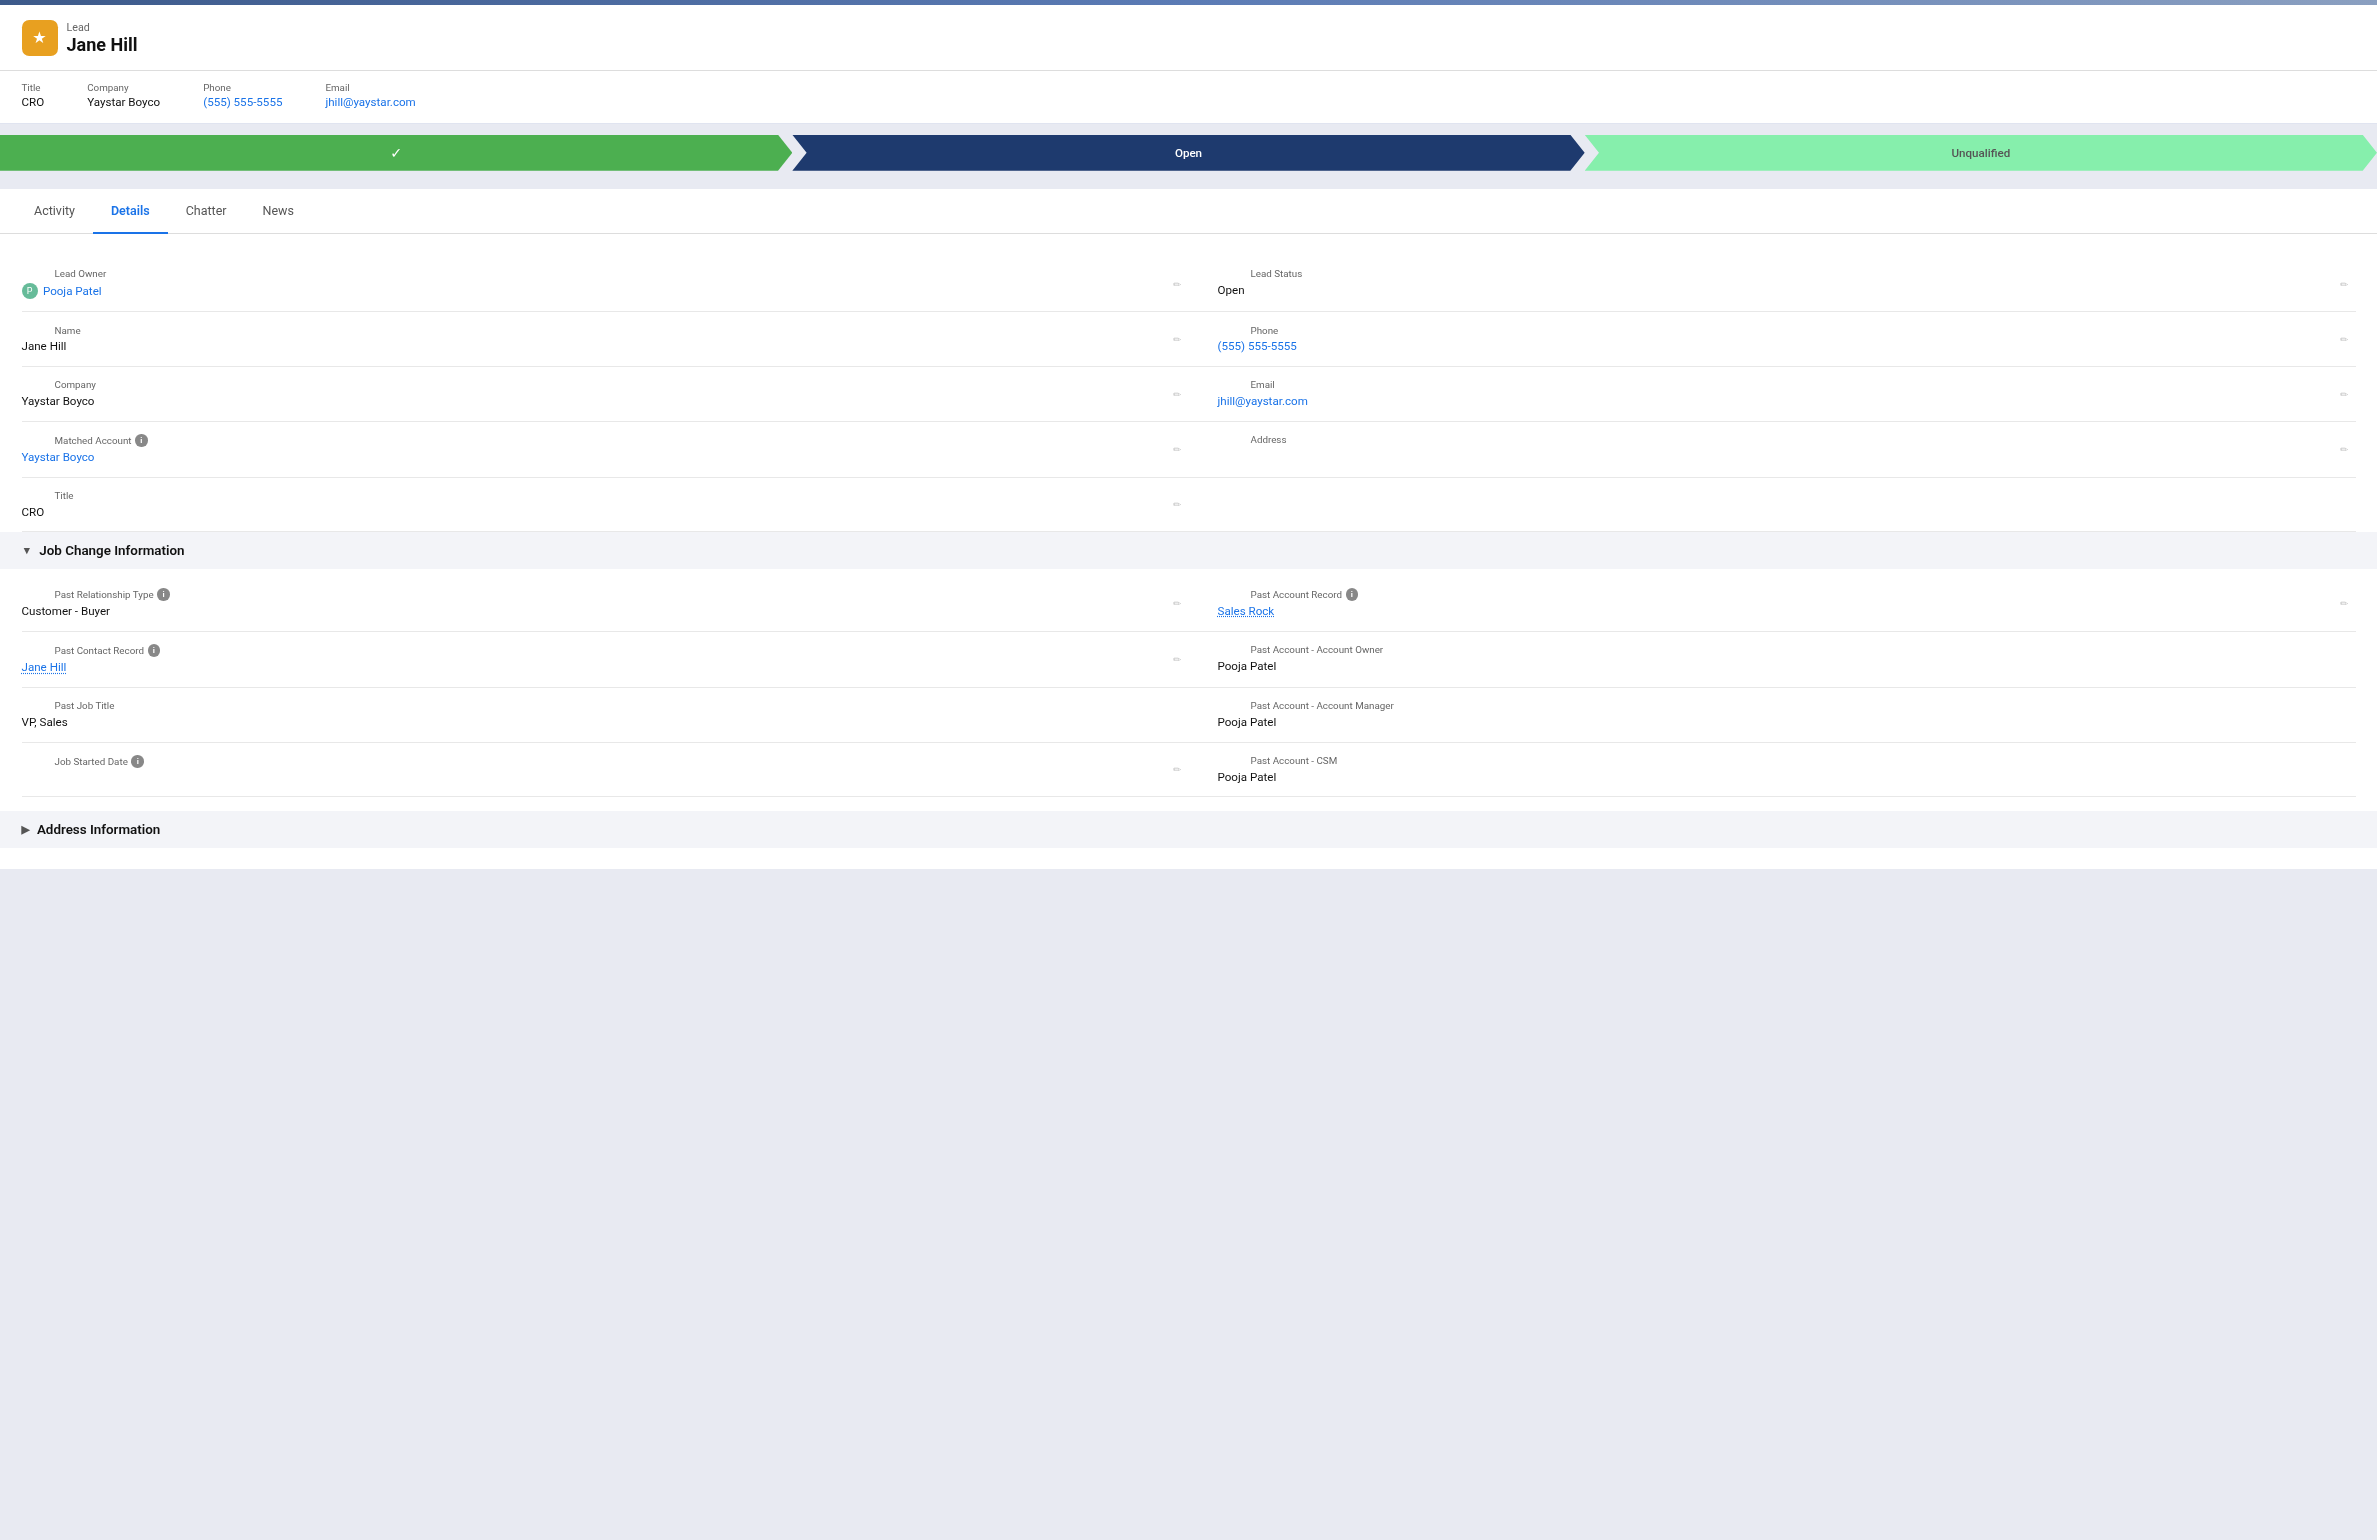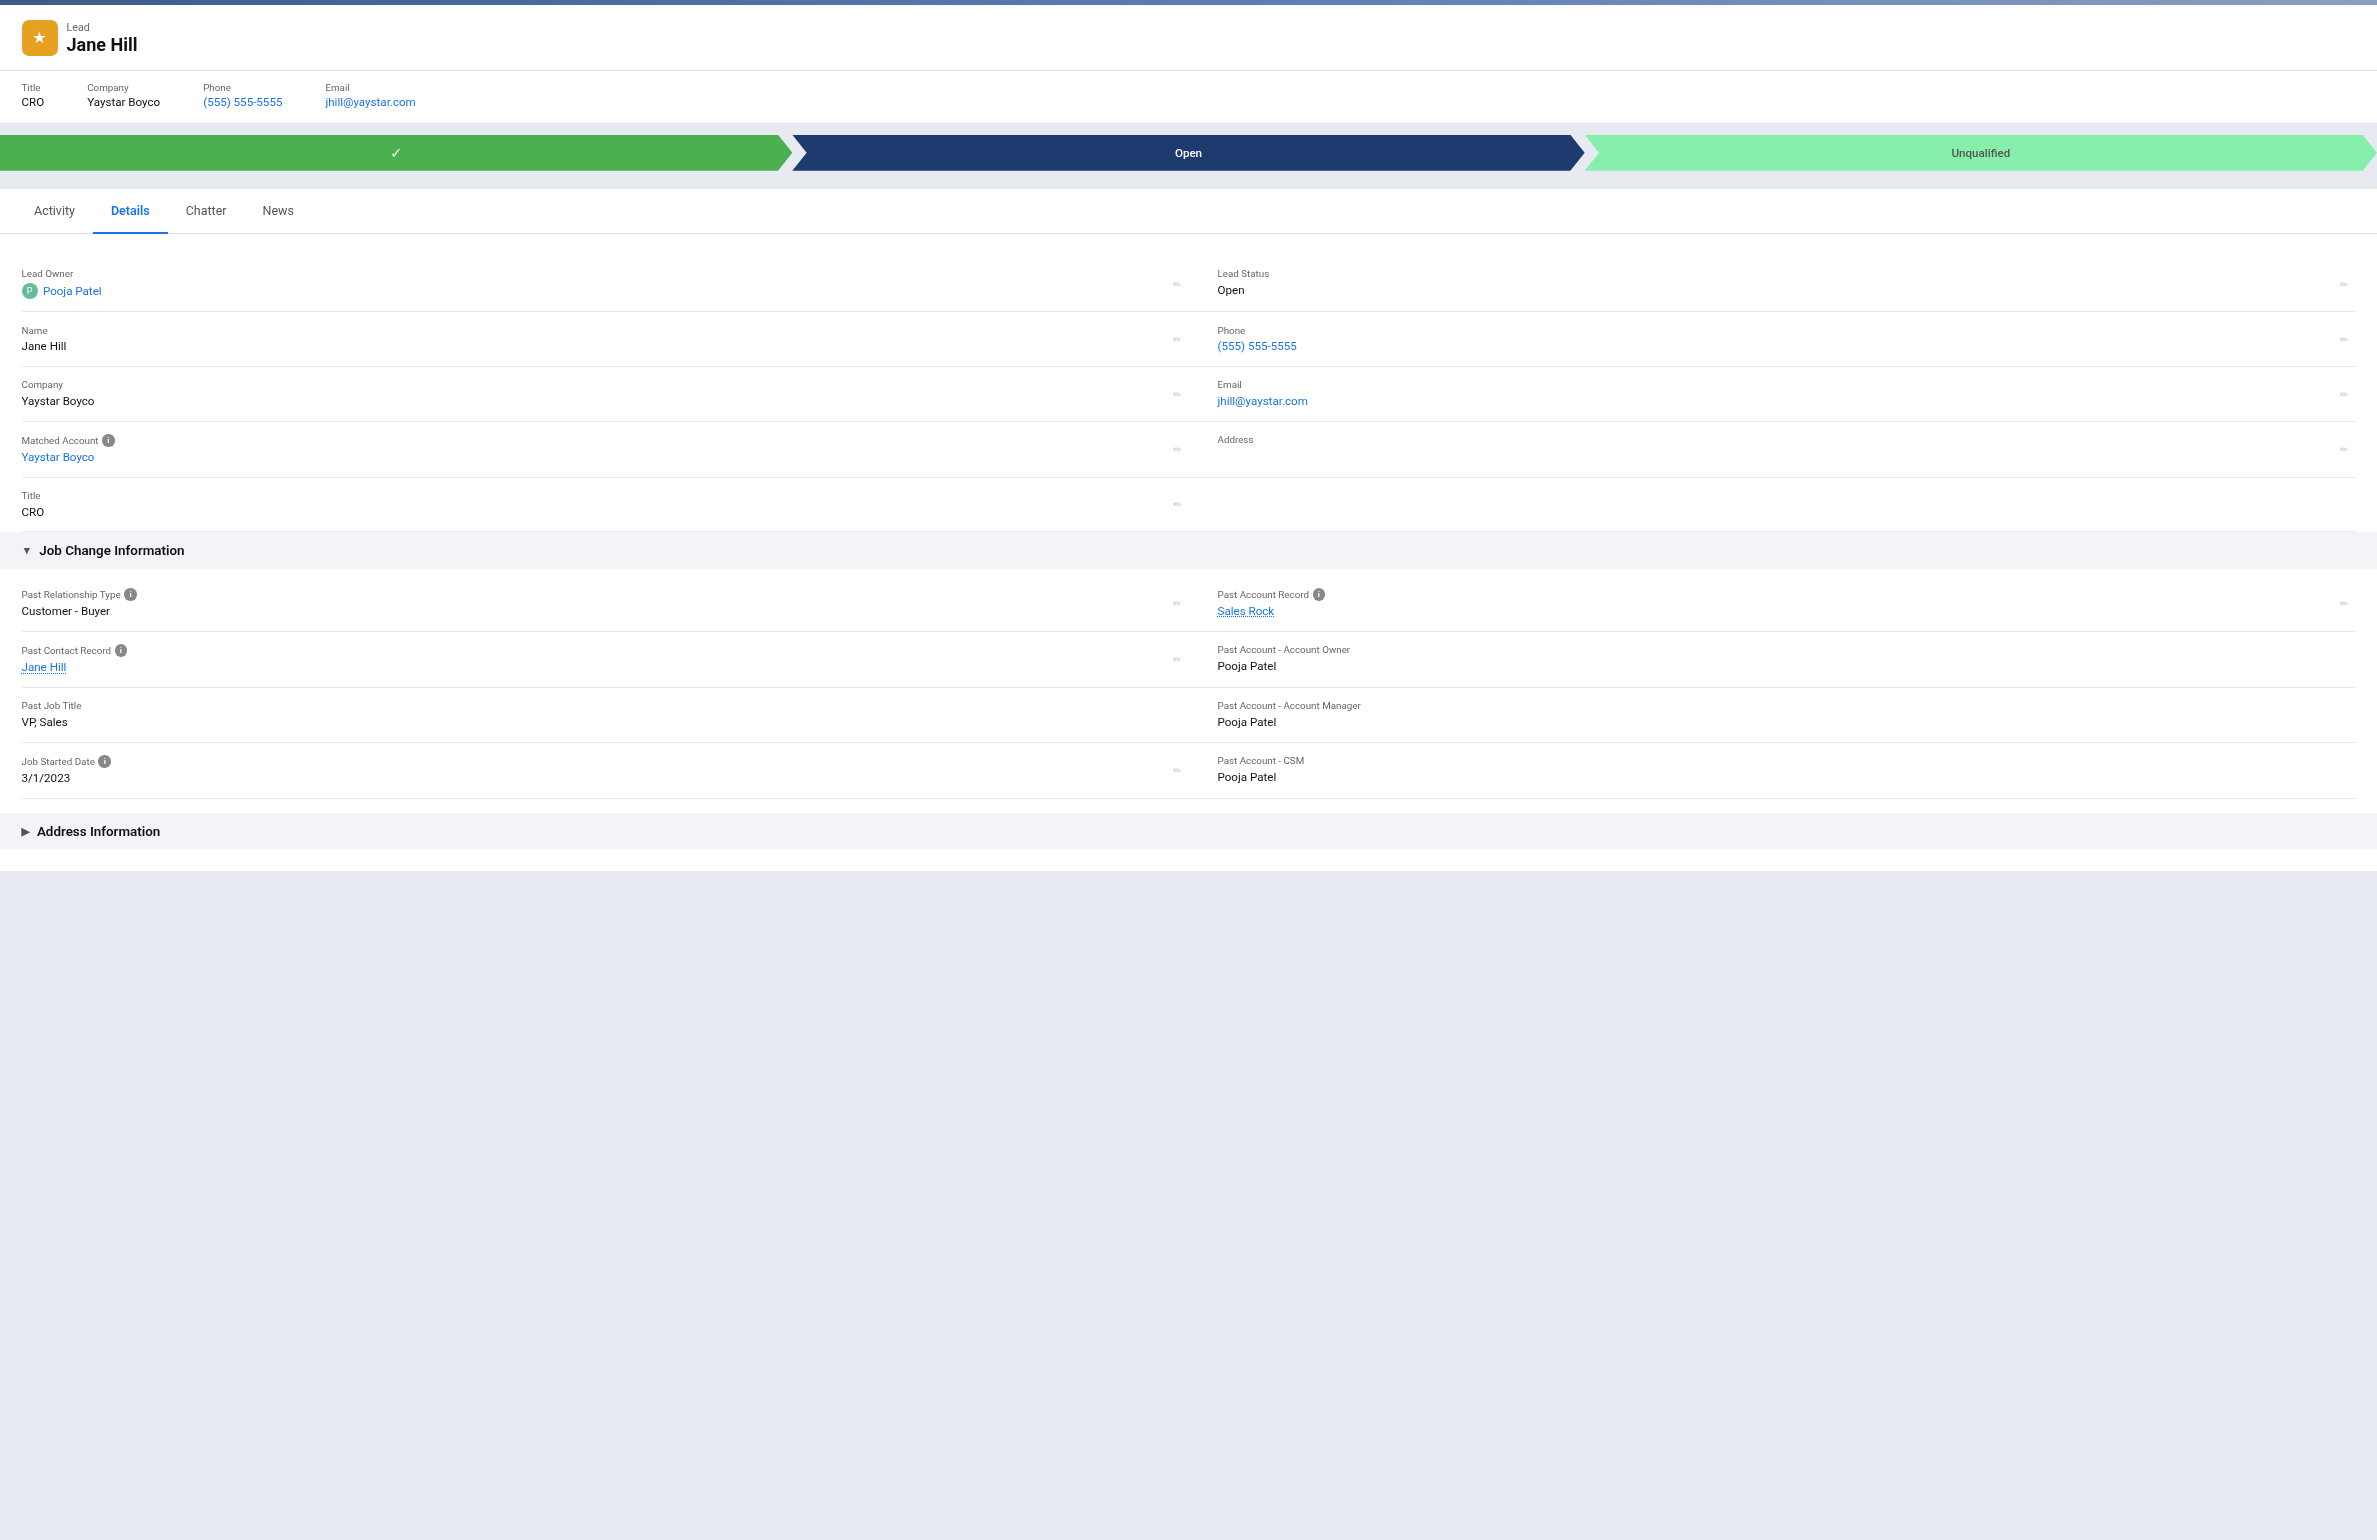--- a/index.html
+++ b/index.html
@@ -150,20 +150,21 @@
       padding-right: 14.3px;
     }
 
     .field-label {
       font-size: 9.8px;
       color: #666;
       margin-bottom: 3.6px;
       display: flex;
       align-items: center;
       gap: 3.6px;
+      margin-left: 33px;
     }
     .field-value {
       font-size: 11.6px;
       color: #111;
     }
     .field-value.link {
       color: #1a73e8;
       cursor: pointer;
     }
     .field-value.link-dotted {
@@ -438,21 +439,20 @@
         <div class="field-item">
           <div class="field-label">Past Account - Account Manager</div>
           <div class="field-value">Pooja Patel</div>
         </div>
 
         <div class="field-item">
           <div class="field-label">
             <span>Job Started Date</span>
             <span class="info-circle">i</span>
           </div>
-          <div class="field-value">3/1/2023</div>
           <span class="edit-icon">✏</span>
         </div>
 
         <div class="field-item">
           <div class="field-label">Past Account - CSM</div>
           <div class="field-value">Pooja Patel</div>
         </div>
 
       </div>
     </div>

